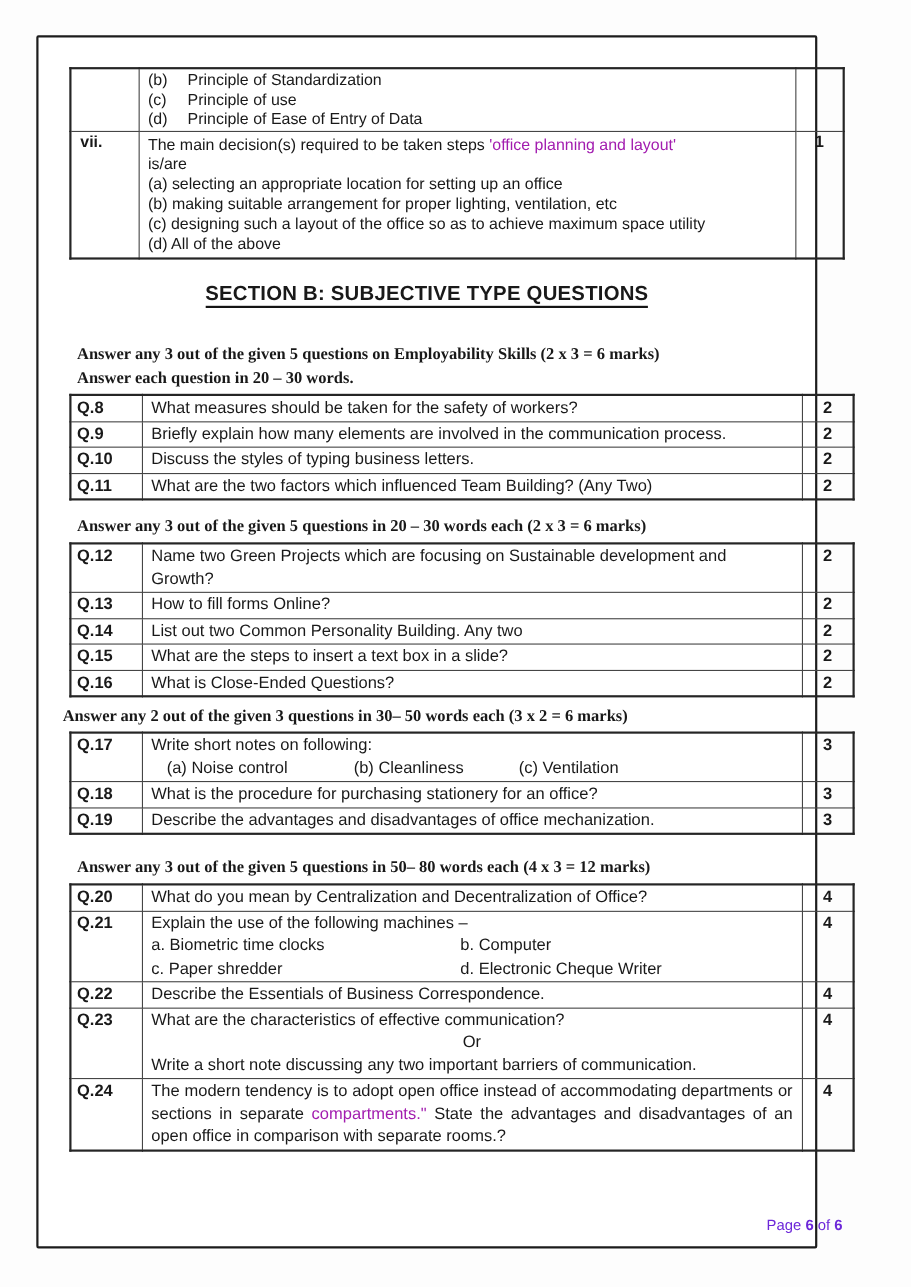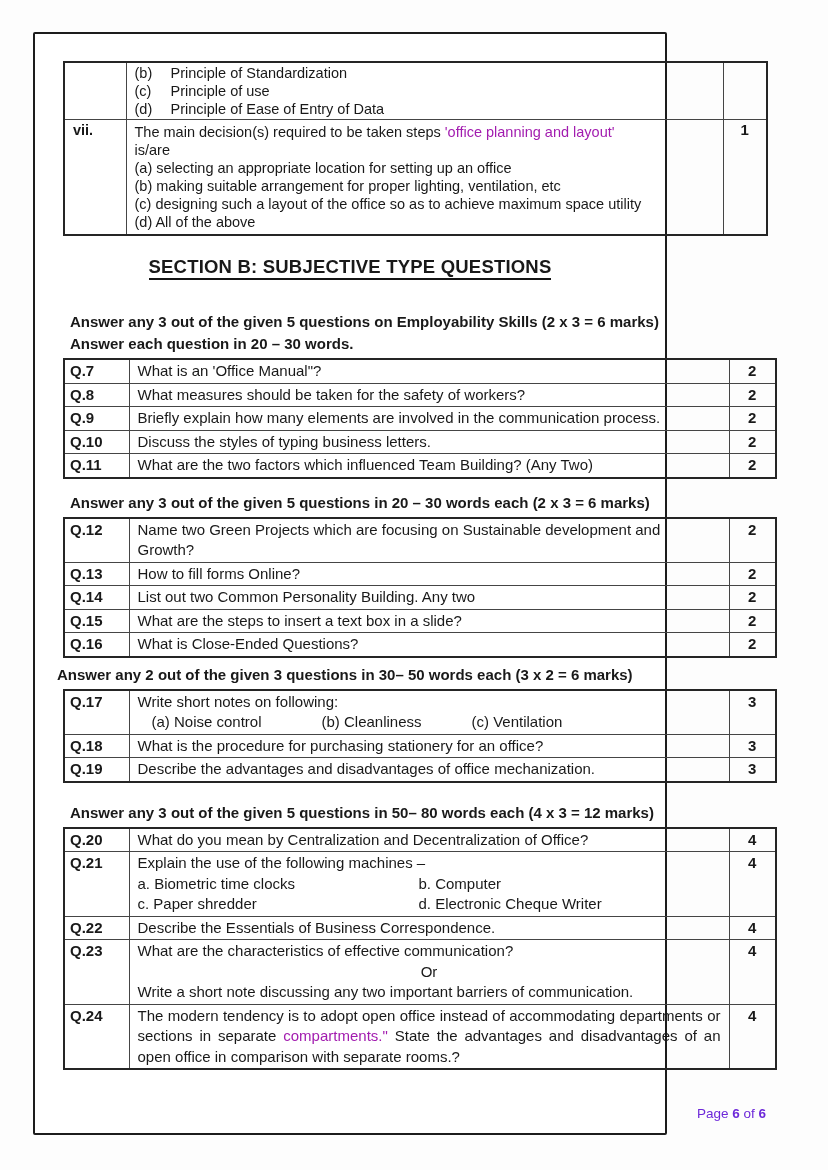--- a/index.html
+++ b/index.html
@@ -1,20 +1,20 @@
 <!DOCTYPE html>
 <html><head>
 <meta charset="utf-8">
 <style>
   html,body{margin:0;padding:0;background:#ffffff;}
   body{width:828px;height:1170px;overflow:hidden;
        font-family:"Liberation Sans","DejaVu Sans",sans-serif;color:#191919;}
   *{box-sizing:border-box;}
   .page{position:relative;width:828px;height:1170px;background:#fdfdfd;}
-  .frame{position:absolute;left:33px;top:32px;width:634px;height:1103px;
+  .frame{position:absolute;left:33px;top:32px;width:710px;height:1103px;
          border:2px solid #1c1c1c;border-radius:2px;background:#fff;}
 
   
   .tbl{border-collapse:collapse;table-layout:fixed;border:2px solid #252525;}
   .tbl td{border:1.5px solid #454545;vertical-align:top;}
 
   .toptable{margin:27px 0 0 28px;width:703px;font-size:14.5px;line-height:18px;}
   .toptable td{padding:1px 8px;}
   .toptable td.vq{padding:3px 8px;}
   .cell-no{font-weight:700;padding-left:5px;}
@@ -26,21 +26,21 @@
   .hang{padding-left:10px;text-indent:-10px;}
 
   .qtable{margin:3px 0 0 28px;width:712px;font-size:15px;line-height:20.5px;}
   .qtable td{padding:1px 8px;}
   .qtable .cell-no{padding-left:5px;}
 
   
   .heading-wrap{margin-top:20px;text-align:center;}
   .heading{font-size:18.5px;font-weight:700;letter-spacing:0.2px;
            border-bottom:2.5px solid #141414;padding-bottom:1px;}
-  .instr{margin-left:35px;font-size:15px;font-weight:700;line-height:22px;}
+  .instr{margin-left:35px;font-size:15px;font-weight:700;line-height:22px;font-family:Liberation Serif, serif;}
   .i1{margin-top:33px;}
   .i3{margin-top:13px;margin-bottom:3px;}
   .i4{margin-top:6px;margin-left:22px;margin-bottom:3px;}
   .i5{margin-top:19px;margin-bottom:3px;}
 
   
   .optrow{display:flex;padding-left:14px;}
   .optrow .w1{width:170px;}
   .optrow .w2{width:150px;}
   .machrow{display:flex;}
@@ -96,25 +96,20 @@
     <div class="instr i1">Answer any 3 out of the given 5 questions on Employability Skills (2 x 3 = 6 marks)</div>
     <div class="instr">Answer each question in 20 – 30 words.</div>
     <table class="tbl qtable">
       <colgroup>
           <col style="width:65px">
           <col style="width:600px">
           <col style="width:47px">
         </colgroup>
       <tbody>
         <tr>
-          <td class="cell-no">Q.7</td>
-          <td>What is an 'Office Manual"?</td>
-          <td class="cell-marks">2</td>
-        </tr>
-        <tr>
           <td class="cell-no">Q.8</td>
           <td>What measures should be taken for the safety of workers?</td>
           <td class="cell-marks">2</td>
         </tr>
         <tr>
           <td class="cell-no">Q.9</td>
           <td>Briefly explain how many elements are involved in the communication process.</td>
           <td class="cell-marks">2</td>
         </tr>
         <tr>

